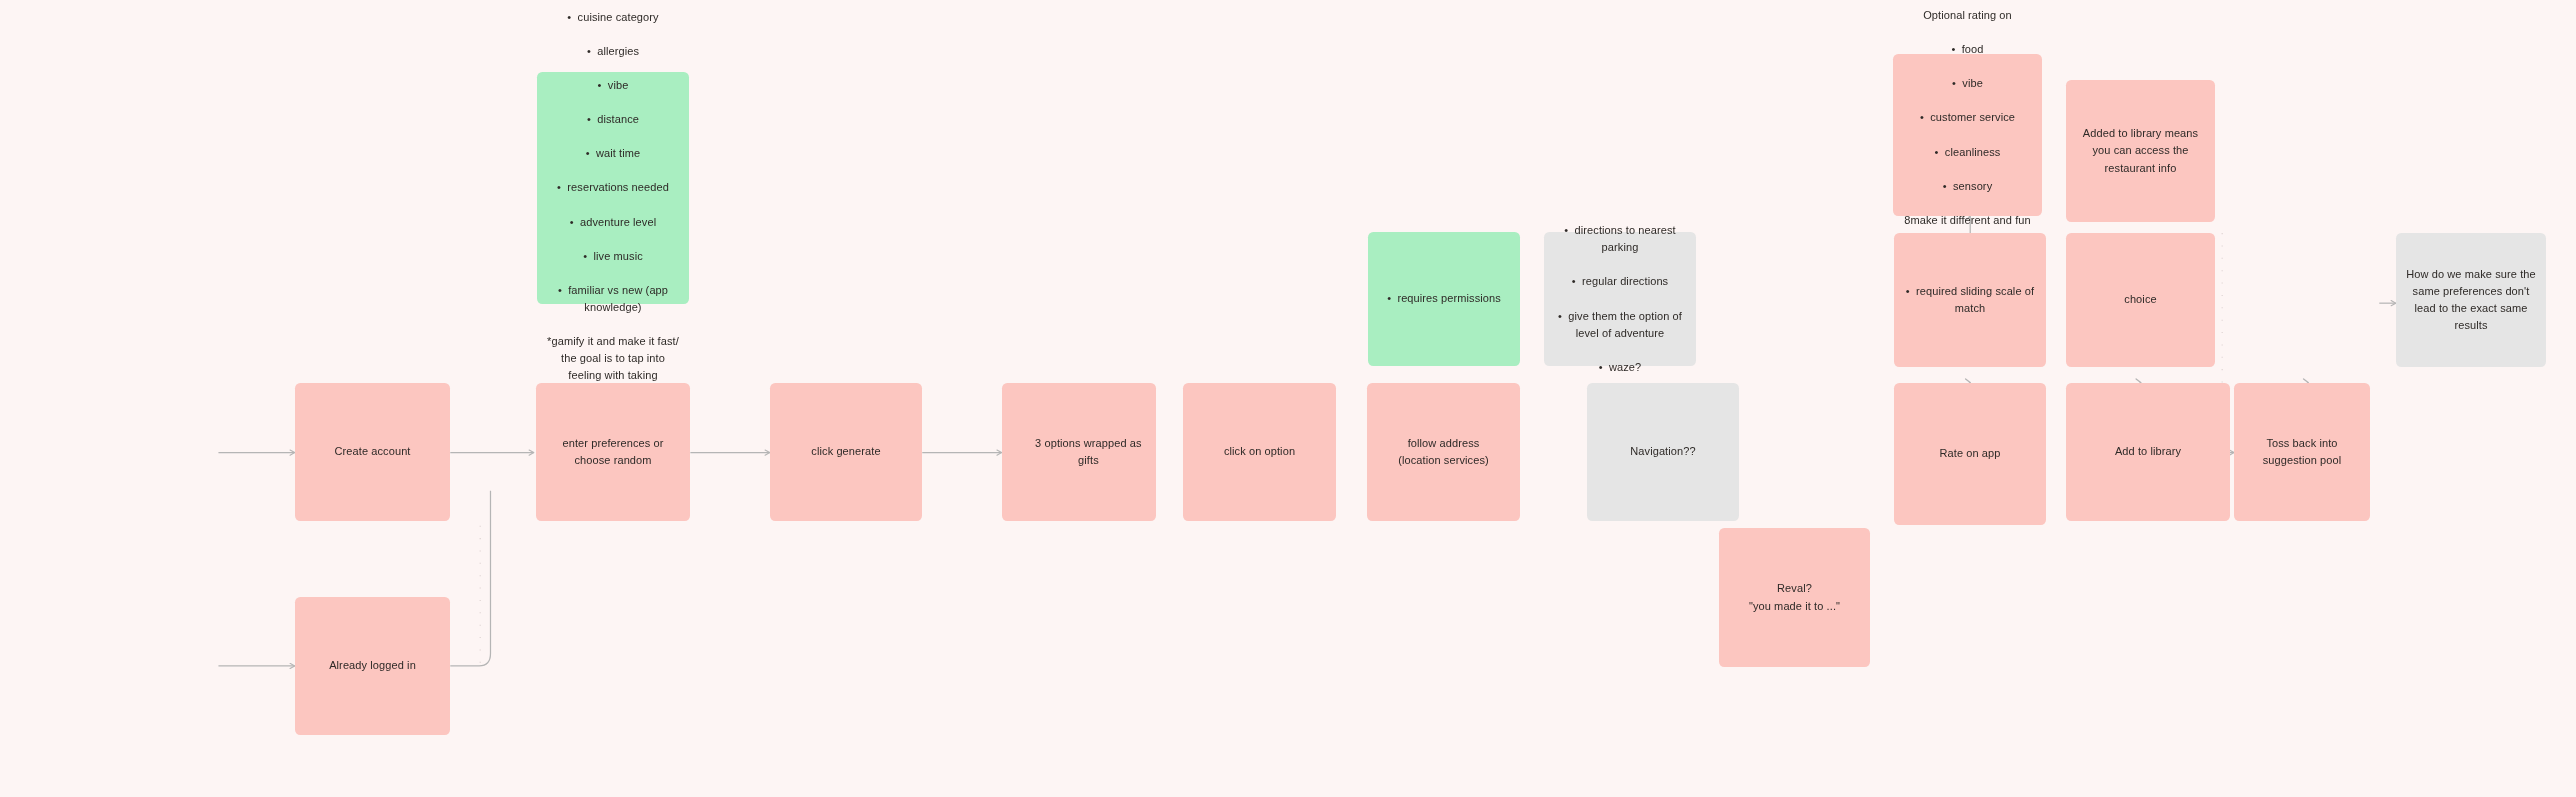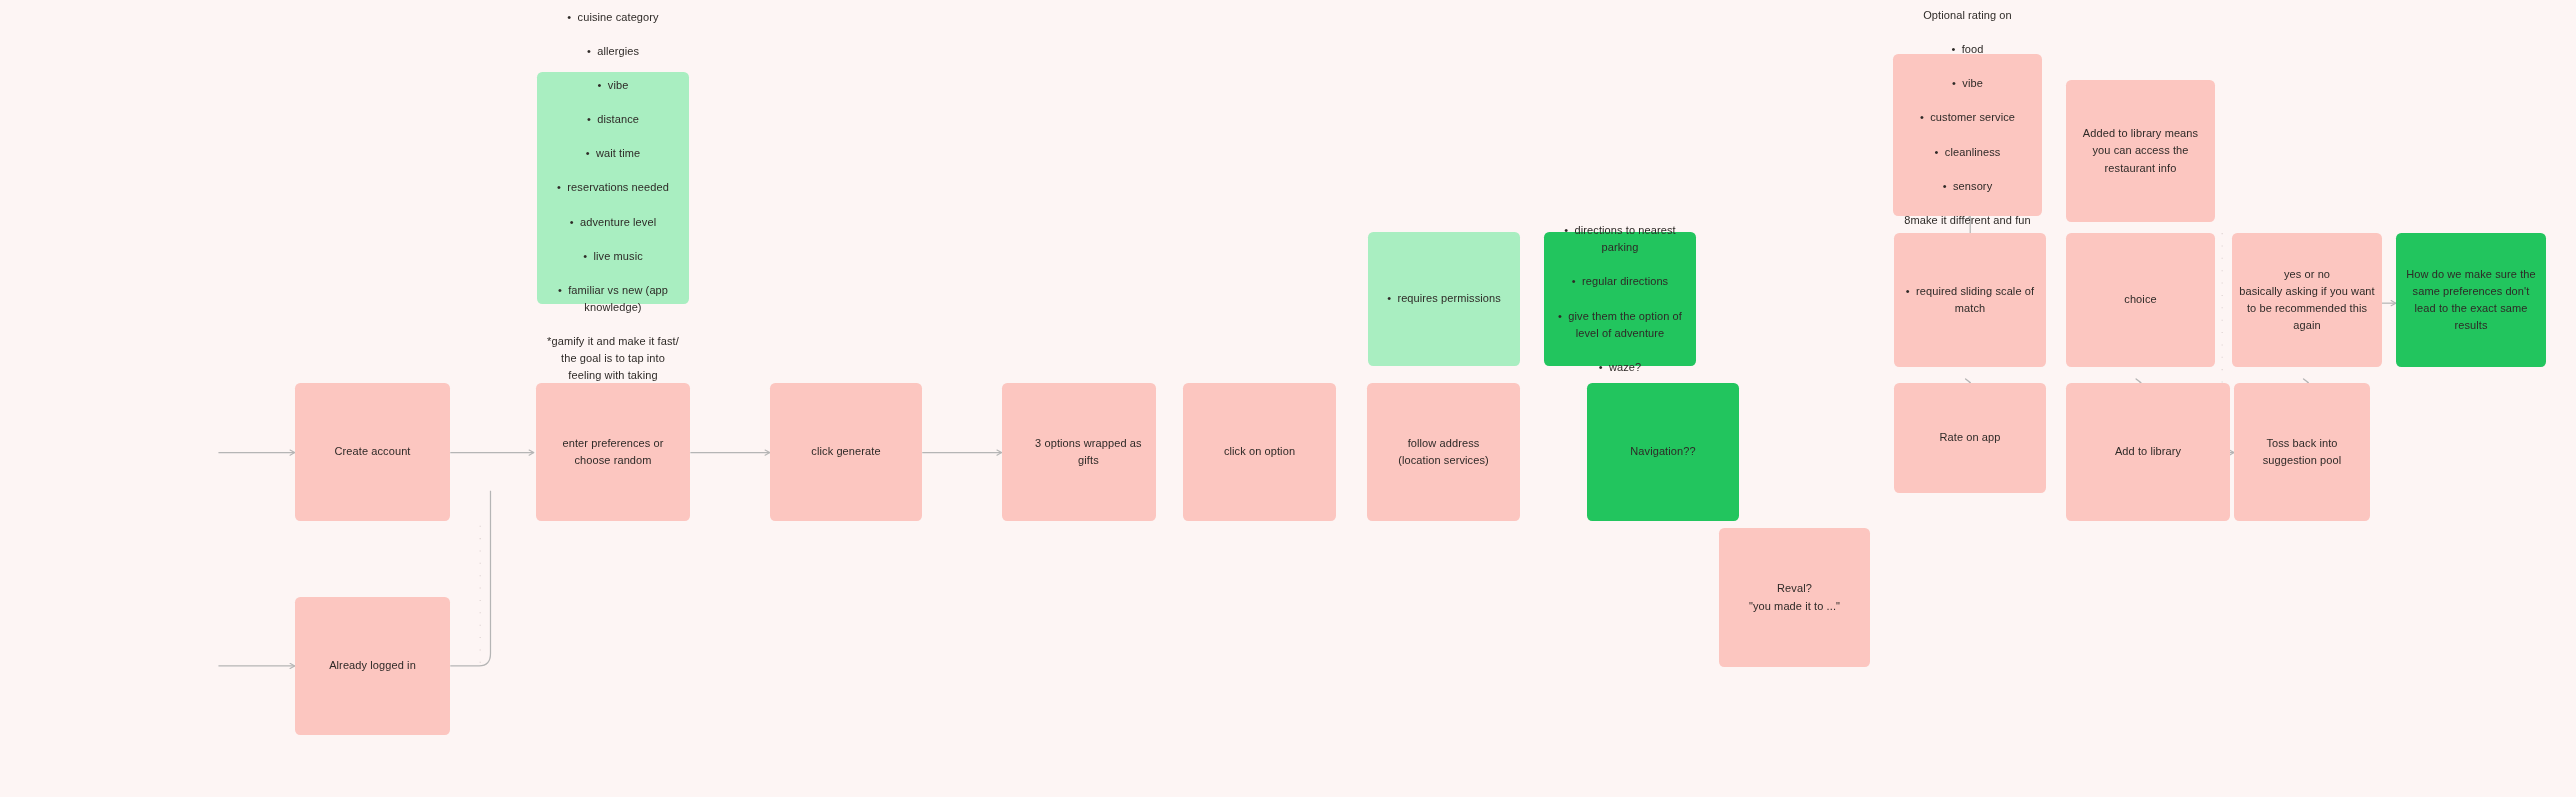--- a/index.html
+++ b/index.html
@@ -28,21 +28,21 @@
     text-align: center;
     padding: 5.2px 7.2px;
     color: #2e2a27;
     font-size: 11px;
     line-height: 1.55;
     letter-spacing: 0.1px;
     white-space: pre-line;
   }
   .pink { background: #fcc6c0; }
   .green { background: #a9eec1; }
-  .yellow { background: #22c55e; }
+  .yellow { background: #e5e5e5; }
 
   .card-inner {
     width: 100%;
     white-space: pre-line;
   }
 
   
   .bullets {
     text-align: center;
   }
@@ -163,24 +163,20 @@
   <div class="card pink" style="left:1894px; top:233px; width:152px; height:134px;">
     <div class="card-inner bullets">
       <span class="bl">required sliding scale of match</span>
     </div>
   </div>
 
   <div class="card pink" style="left:2066px; top:233px; width:149px; height:134px;">
     <div class="card-inner">choice</div>
   </div>
 
-  <div class="card pink" style="left:2232px; top:233px; width:150px; height:134px;">
-    <div class="card-inner">yes or no
-basically asking if you want to be recommended this again</div>
-  </div>
 
   <div class="card yellow" style="left:2396px; top:233px; width:150px; height:134px;">
     <div class="card-inner">How do we make sure the same preferences don't lead to the exact same results</div>
   </div>
 
   <div class="card pink" style="left:295px; top:383px; width:155px; height:138px;justify-content:flex-end;">
     <div class="card-inner">Create account</div>
   </div>
   <div class="card pink" style="left:536px; top:383px; width:154px; height:138px;">
     <div class="card-inner">enter preferences or choose random</div>
@@ -194,21 +190,21 @@
   <div class="card pink" style="left:1183px; top:383px; width:153px; height:138px;">
     <div class="card-inner">click on option</div>
   </div>
   <div class="card pink" style="left:1367px; top:383px; width:153px; height:138px;">
     <div class="card-inner">follow address
 (location services)</div>
   </div>
   <div class="card yellow" style="left:1544px; top:383px; width:152px; height:138px;margin-left:43px;">
     <div class="card-inner">Navigation??</div>
   </div>
-  <div class="card pink" style="left:1894px; top:383px; width:152px; height:110px;align-items:center;">
+  <div class="card pink" style="left:1894px; top:383px; width:152px; height:142px;align-items:center;">
     <div class="card-inner">Rate on app</div>
   </div>
   <div class="card pink" style="left:2066px; top:383px; width:164px; height:138px;">
     <div class="card-inner">Add to library</div>
   </div>
   <div class="card pink" style="left:2234px; top:383px; width:136px; height:138px;">
     <div class="card-inner">Toss back into suggestion pool</div>
   </div>
 
   <div class="card pink" style="left:1719px; top:528px; width:151px; height:139px;">

